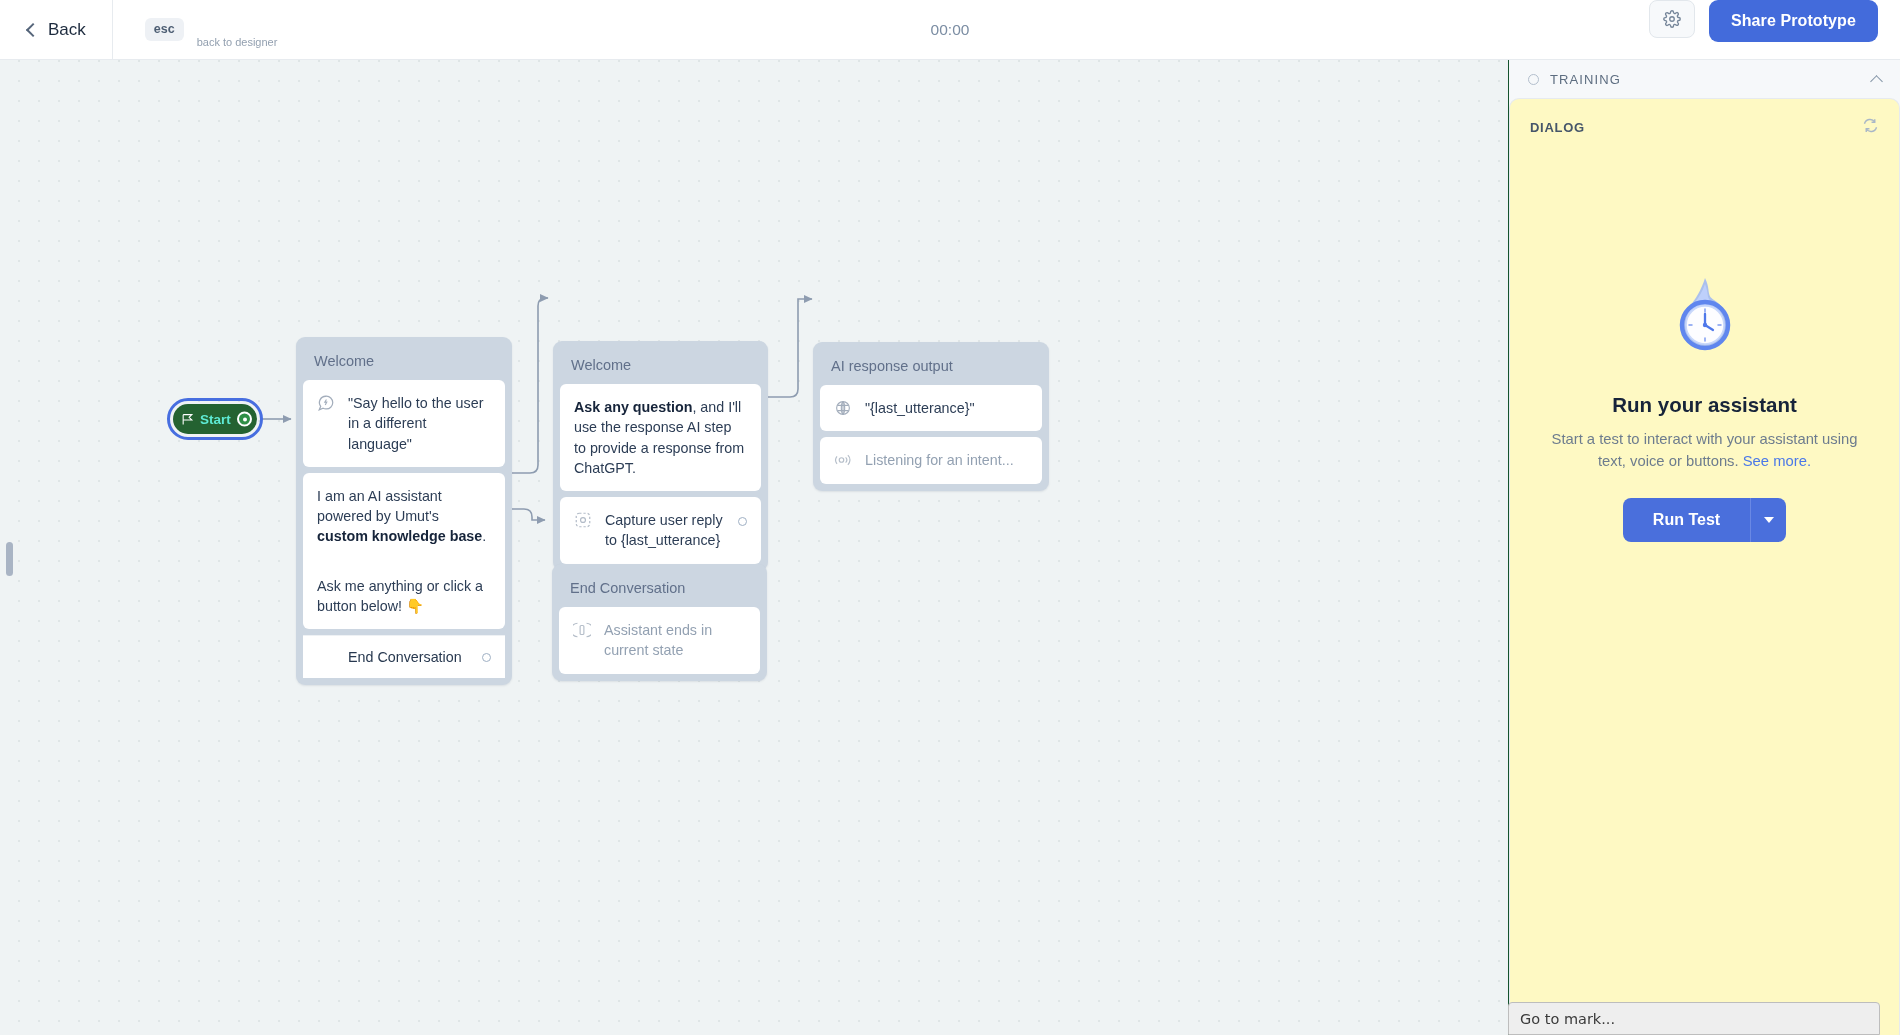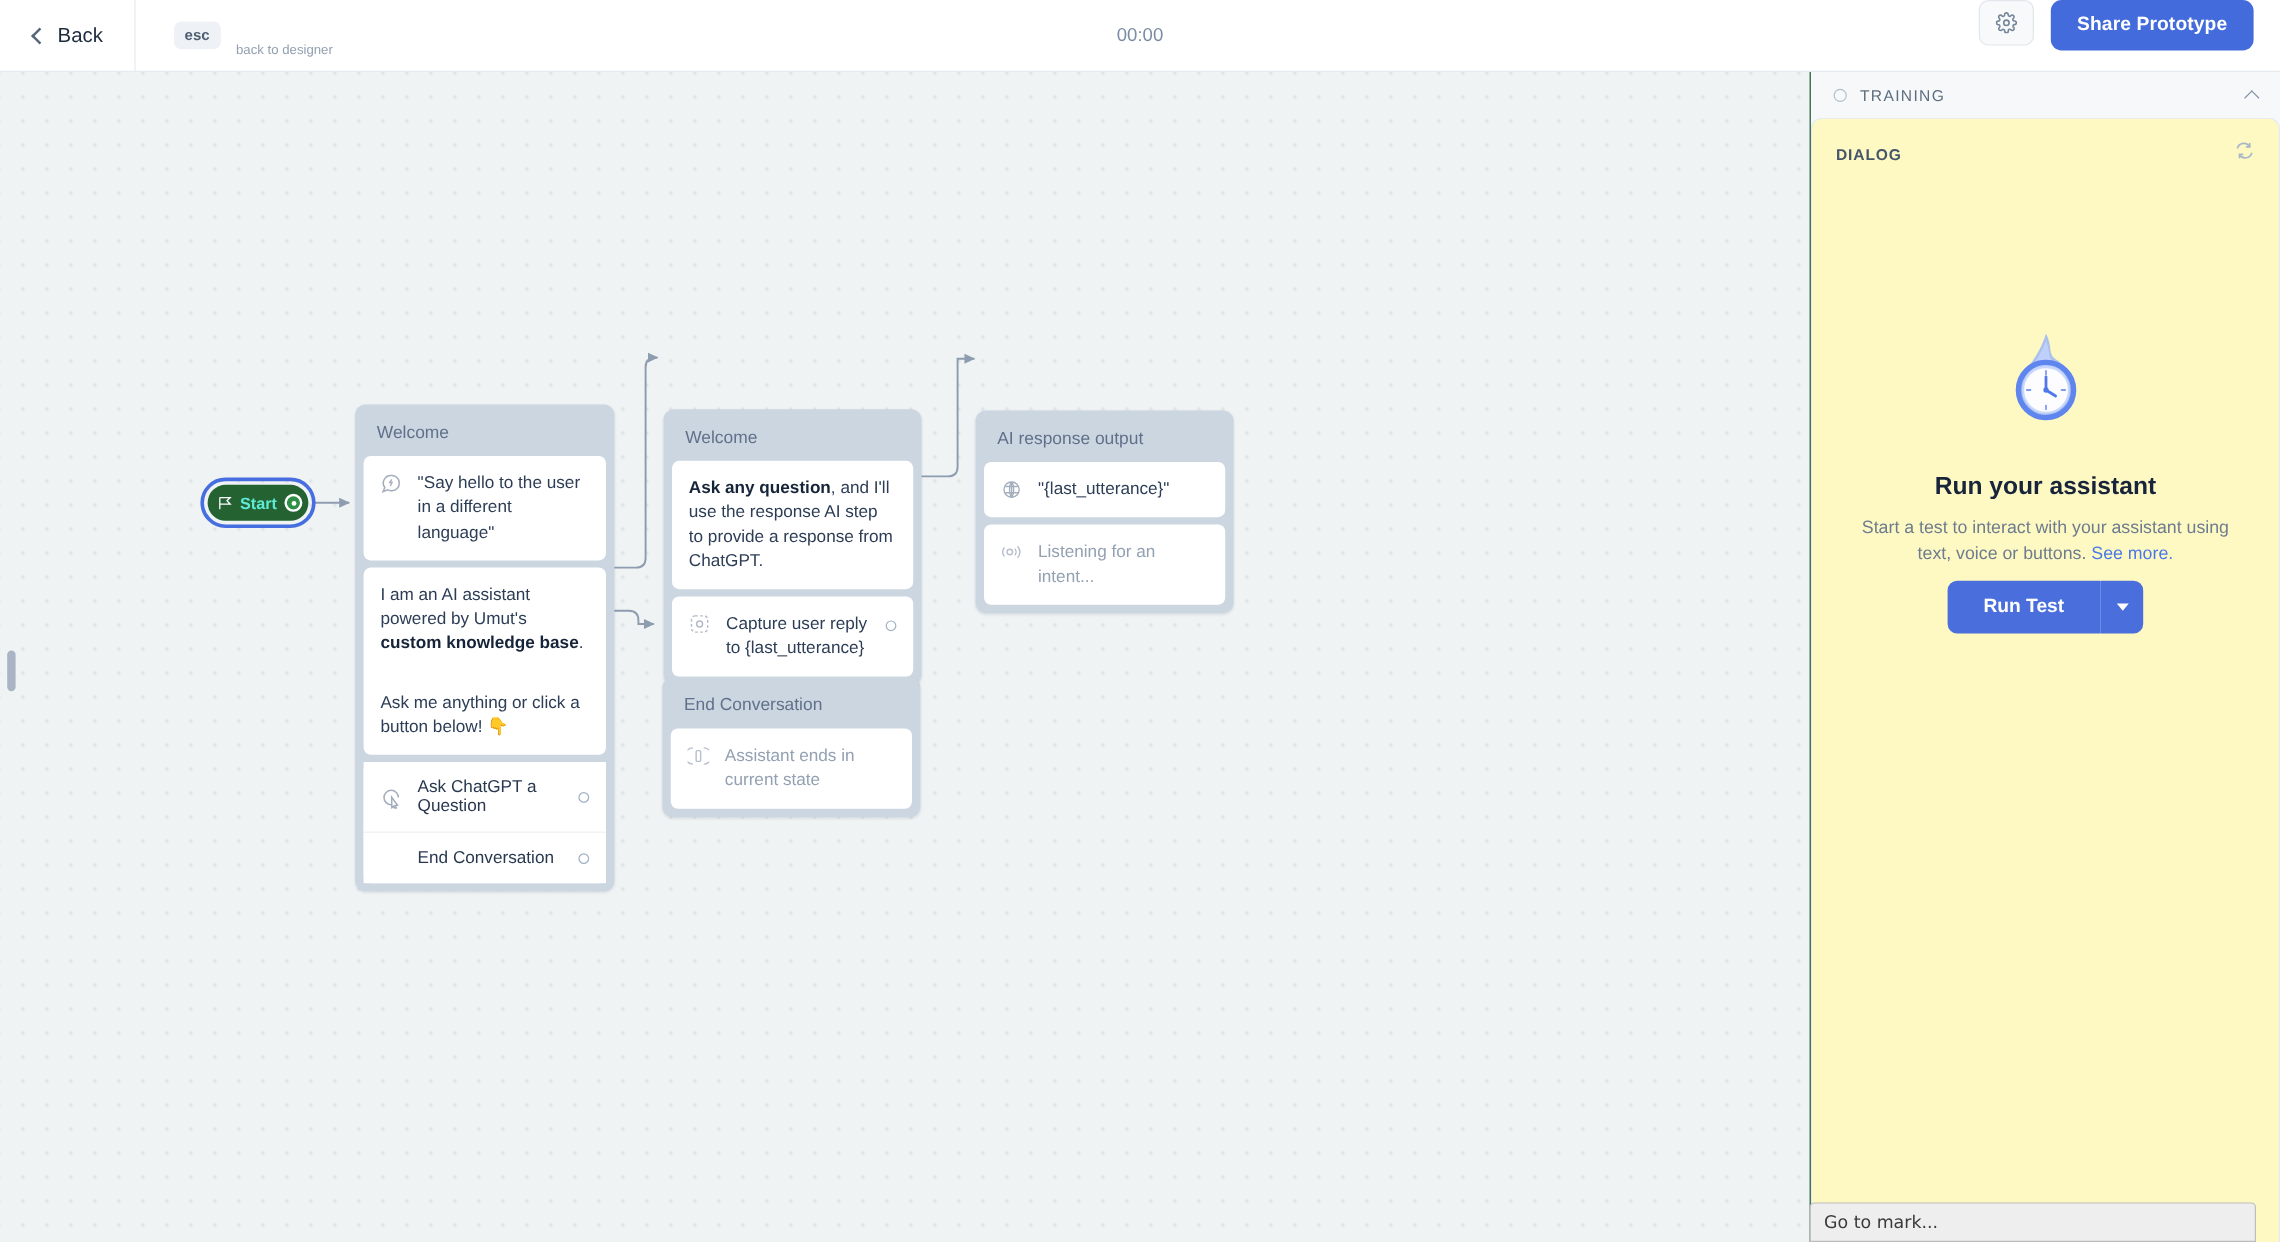--- a/index.html
+++ b/index.html
@@ -146,21 +146,21 @@
   }
   .dialog-title { font-size: 13px; font-weight: bold; color: #46566a; letter-spacing: .7px; }
   .refresh-ico { margin-left: auto; cursor: pointer; }
 
   .empty {
     position: absolute; left: 0; right: 0; top: 175px; text-align: center; padding: 0 28px;
   }
   .empty h2 { font-size: 20.5px; color: #17243a; margin-top: 19px; }
   .empty p { font-size: 14.8px; color: #6d7c8e; margin-top: 11px; line-height: 1.52; }
   .empty a { color: #4a78e8; text-decoration: none; }
-  .run-group { display: inline-flex; margin-top: 10px; }
+  .run-group { display: inline-flex; margin-top: 25px; }
   .run-btn {
     background: #4a6fdc; color: #fff; font-size: 16px; font-weight: bold;
     border: none; border-radius: 8px 0 0 8px; padding: 13px 30px; cursor: pointer;
   }
   .run-caret {
     background: #4a6fdc; border-left: 1px solid #6a88e4; border-radius: 0 8px 8px 0;
     width: 36px; display: flex; align-items: center; justify-content: center; cursor: pointer;
   }
   .caret-d { width: 0; height: 0; border-left: 5px solid transparent;
     border-right: 5px solid transparent; border-top: 6px solid #fff; }
@@ -244,28 +244,20 @@
       </div>
 
       <div class="card" style="display:block;">
         <div class="card-text">
           <span>I am an AI assistant powered by Umut's </span><b>custom knowledge base</b><span>.</span>
           <div class="para2">Ask me anything or click a button below! 👇</div>
         </div>
       </div>
 
       <div class="card" style="display:block; padding:0;">
-        <div class="btn-row">
-          <svg class="card-ico" viewBox="0 0 24 24" fill="none" stroke="#6b7c93" stroke-width="1.7">
-            <path d="M20 11.5a8 8 0 1 0-8 8"></path>
-            <path d="M12.5 11l6.5 9-2.6.4 1.3 2.8-1.7.8-1.3-2.8-2 1.7z" fill="none"></path>
-          </svg>
-          <span class="btn-label">Ask ChatGPT a Question</span>
-          <span class="port"></span>
-        </div>
         <div class="btn-row sep">
           <span style="flex:0 0 18px;"></span>
           <span class="btn-label">End Conversation</span>
           <span class="port"></span>
         </div>
       </div>
     </div>
 
     <div class="node" style="left:553px; top:281px; width:215px;">
       <div class="node-title">Welcome</div>
@@ -279,21 +271,21 @@
       <div class="card">
         <svg class="card-ico" viewBox="0 0 24 24" fill="none" stroke="#8492a6" stroke-width="1.6" stroke-dasharray="3 2.6">
           <rect x="3" y="3" width="18" height="18" rx="4"></rect>
           <circle cx="12" cy="12" r="3.3" stroke-dasharray="0"></circle>
         </svg>
         <div class="card-text" style="flex:1;">Capture user reply to {last_utterance}</div>
         <span class="port" style="margin-top:7px;"></span>
       </div>
     </div>
 
-    <div class="node" style="left:813px; top:282px; width:215px;">
+    <div class="node" style="left:813px; top:282px; width:236px;">
       <div class="node-title">AI response output</div>
 
       <div class="card">
         <svg class="card-ico" viewBox="0 0 24 24" fill="none" stroke="#6b7c93" stroke-width="1.5">
           <circle cx="12" cy="12" r="8.5"></circle>
           <path d="M12 3.5v17M5 8.5h14M5 15.5h14"></path>
           <path d="M12 3.5c-3 3-3 14 0 17M12 3.5c3 3 3 14 0 17"></path>
         </svg>
         <div class="card-text">"{last_utterance}"</div>
       </div>

